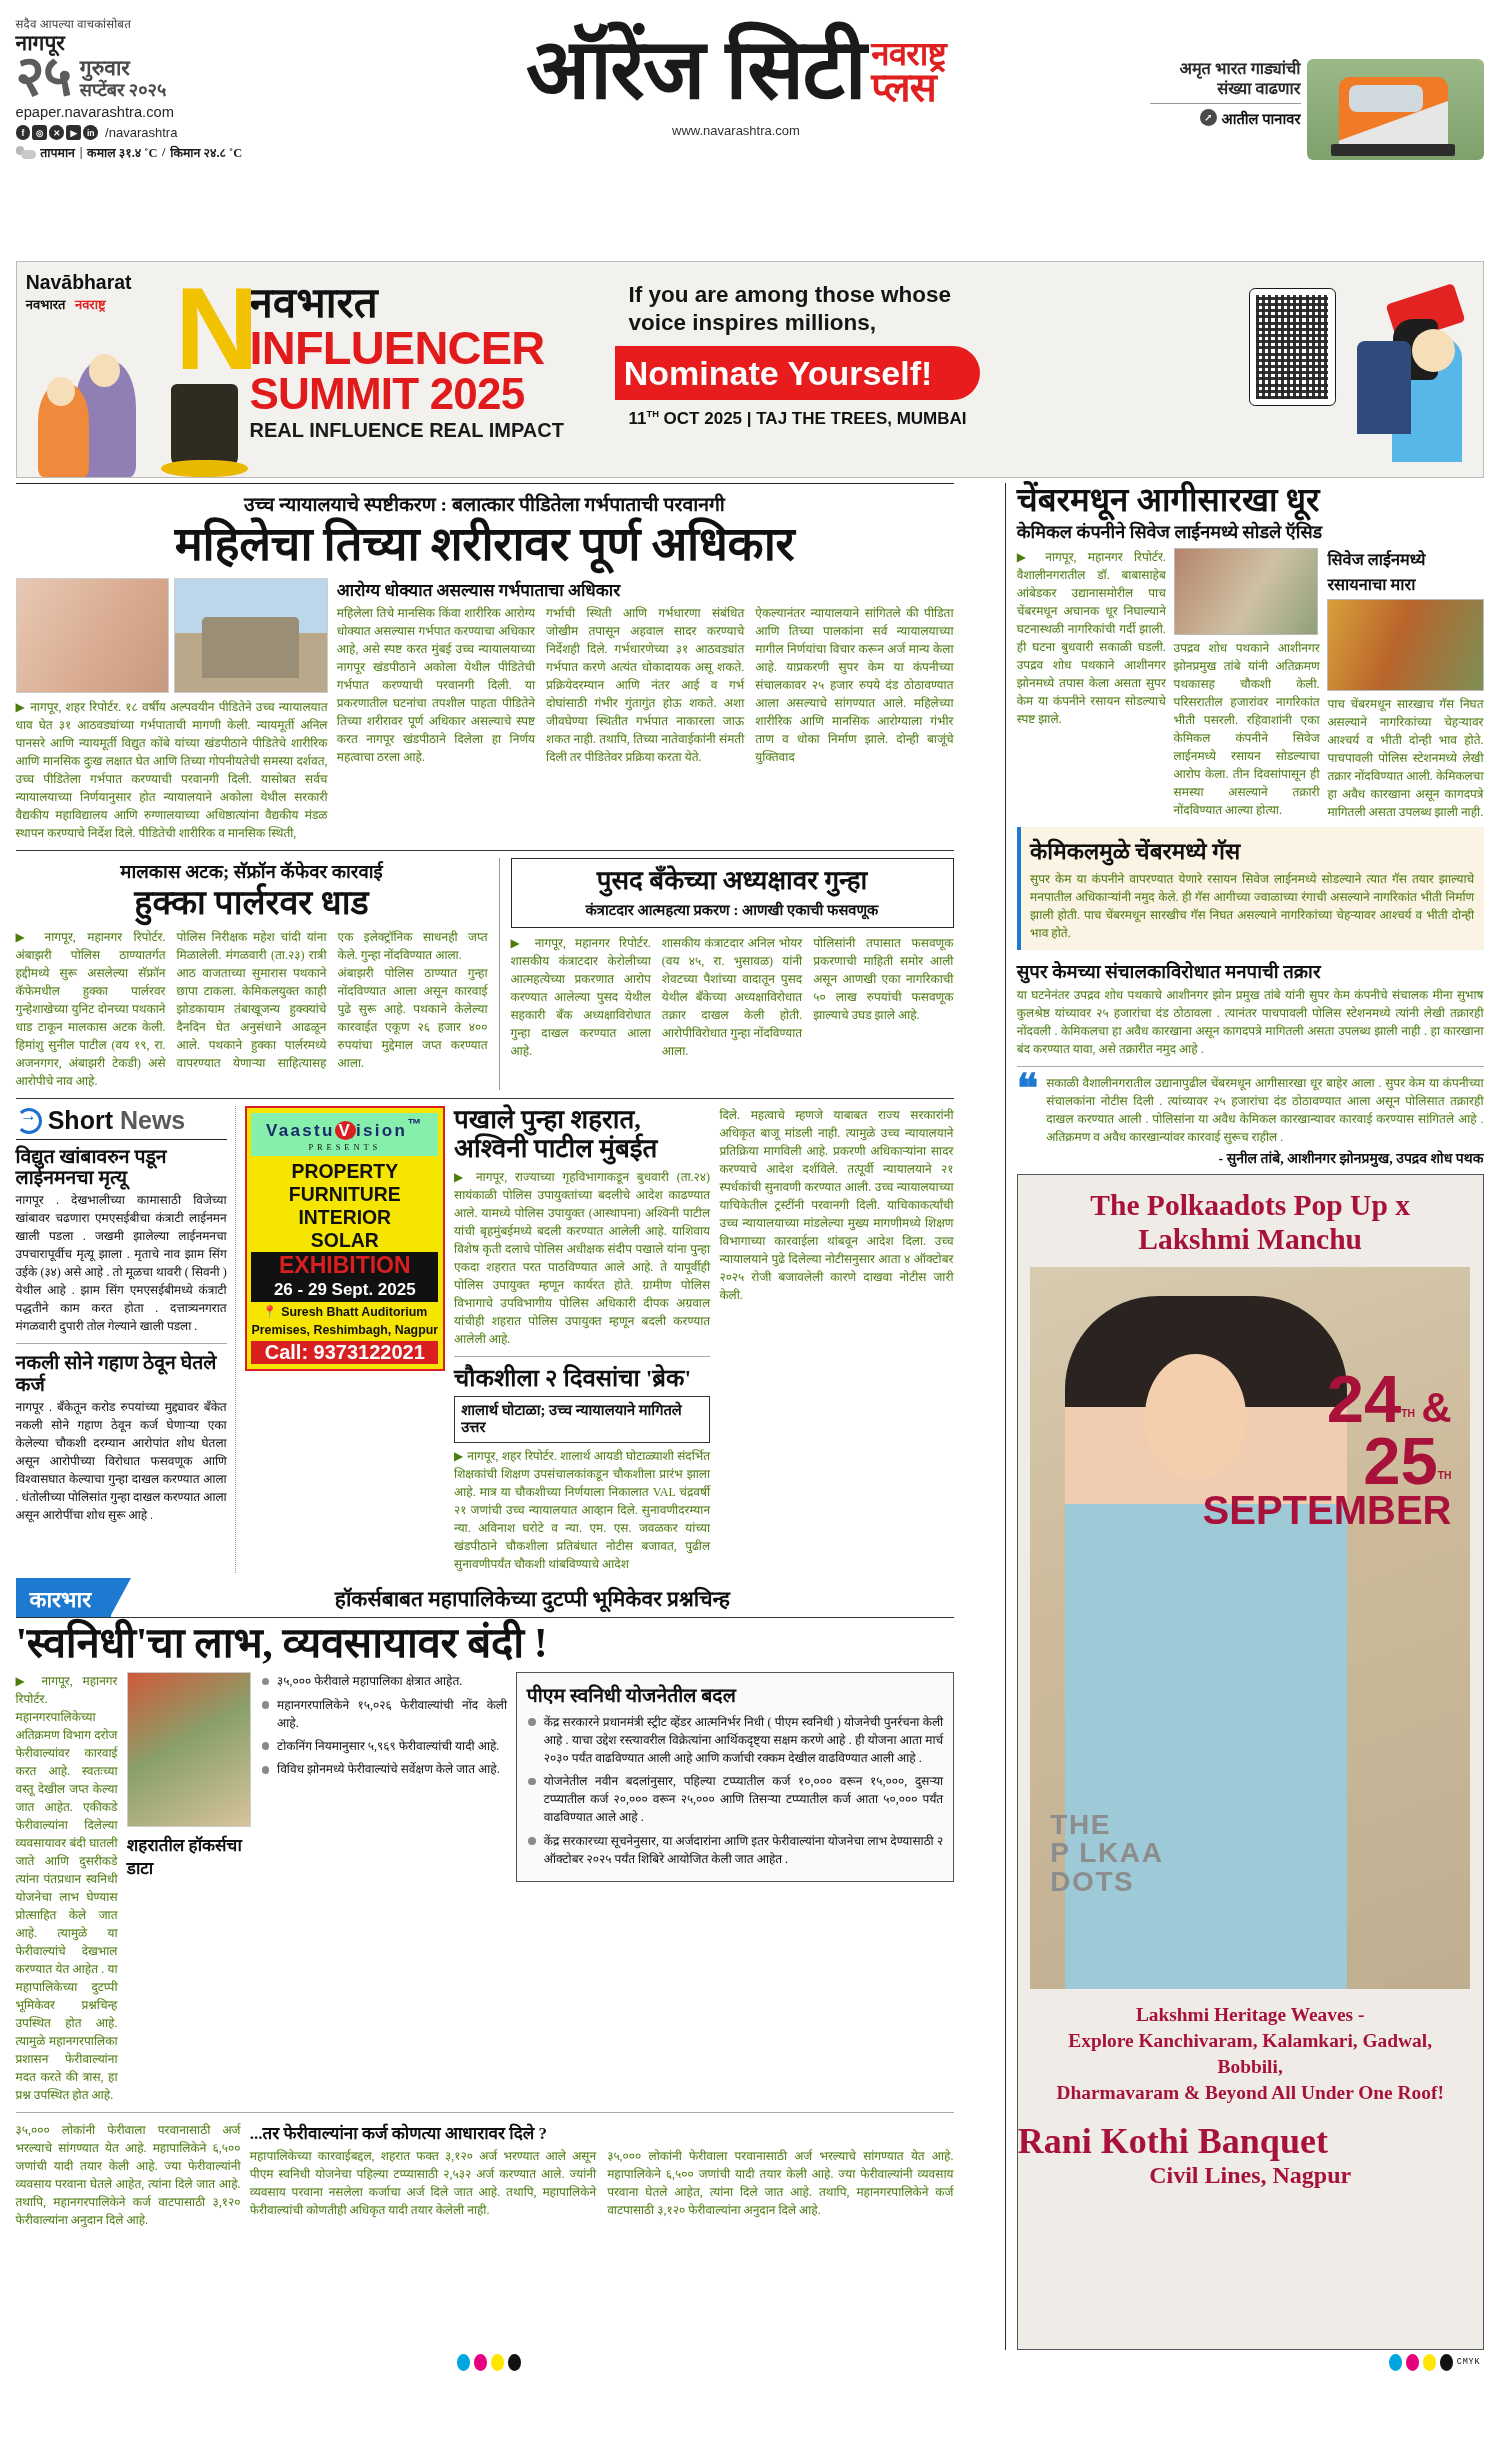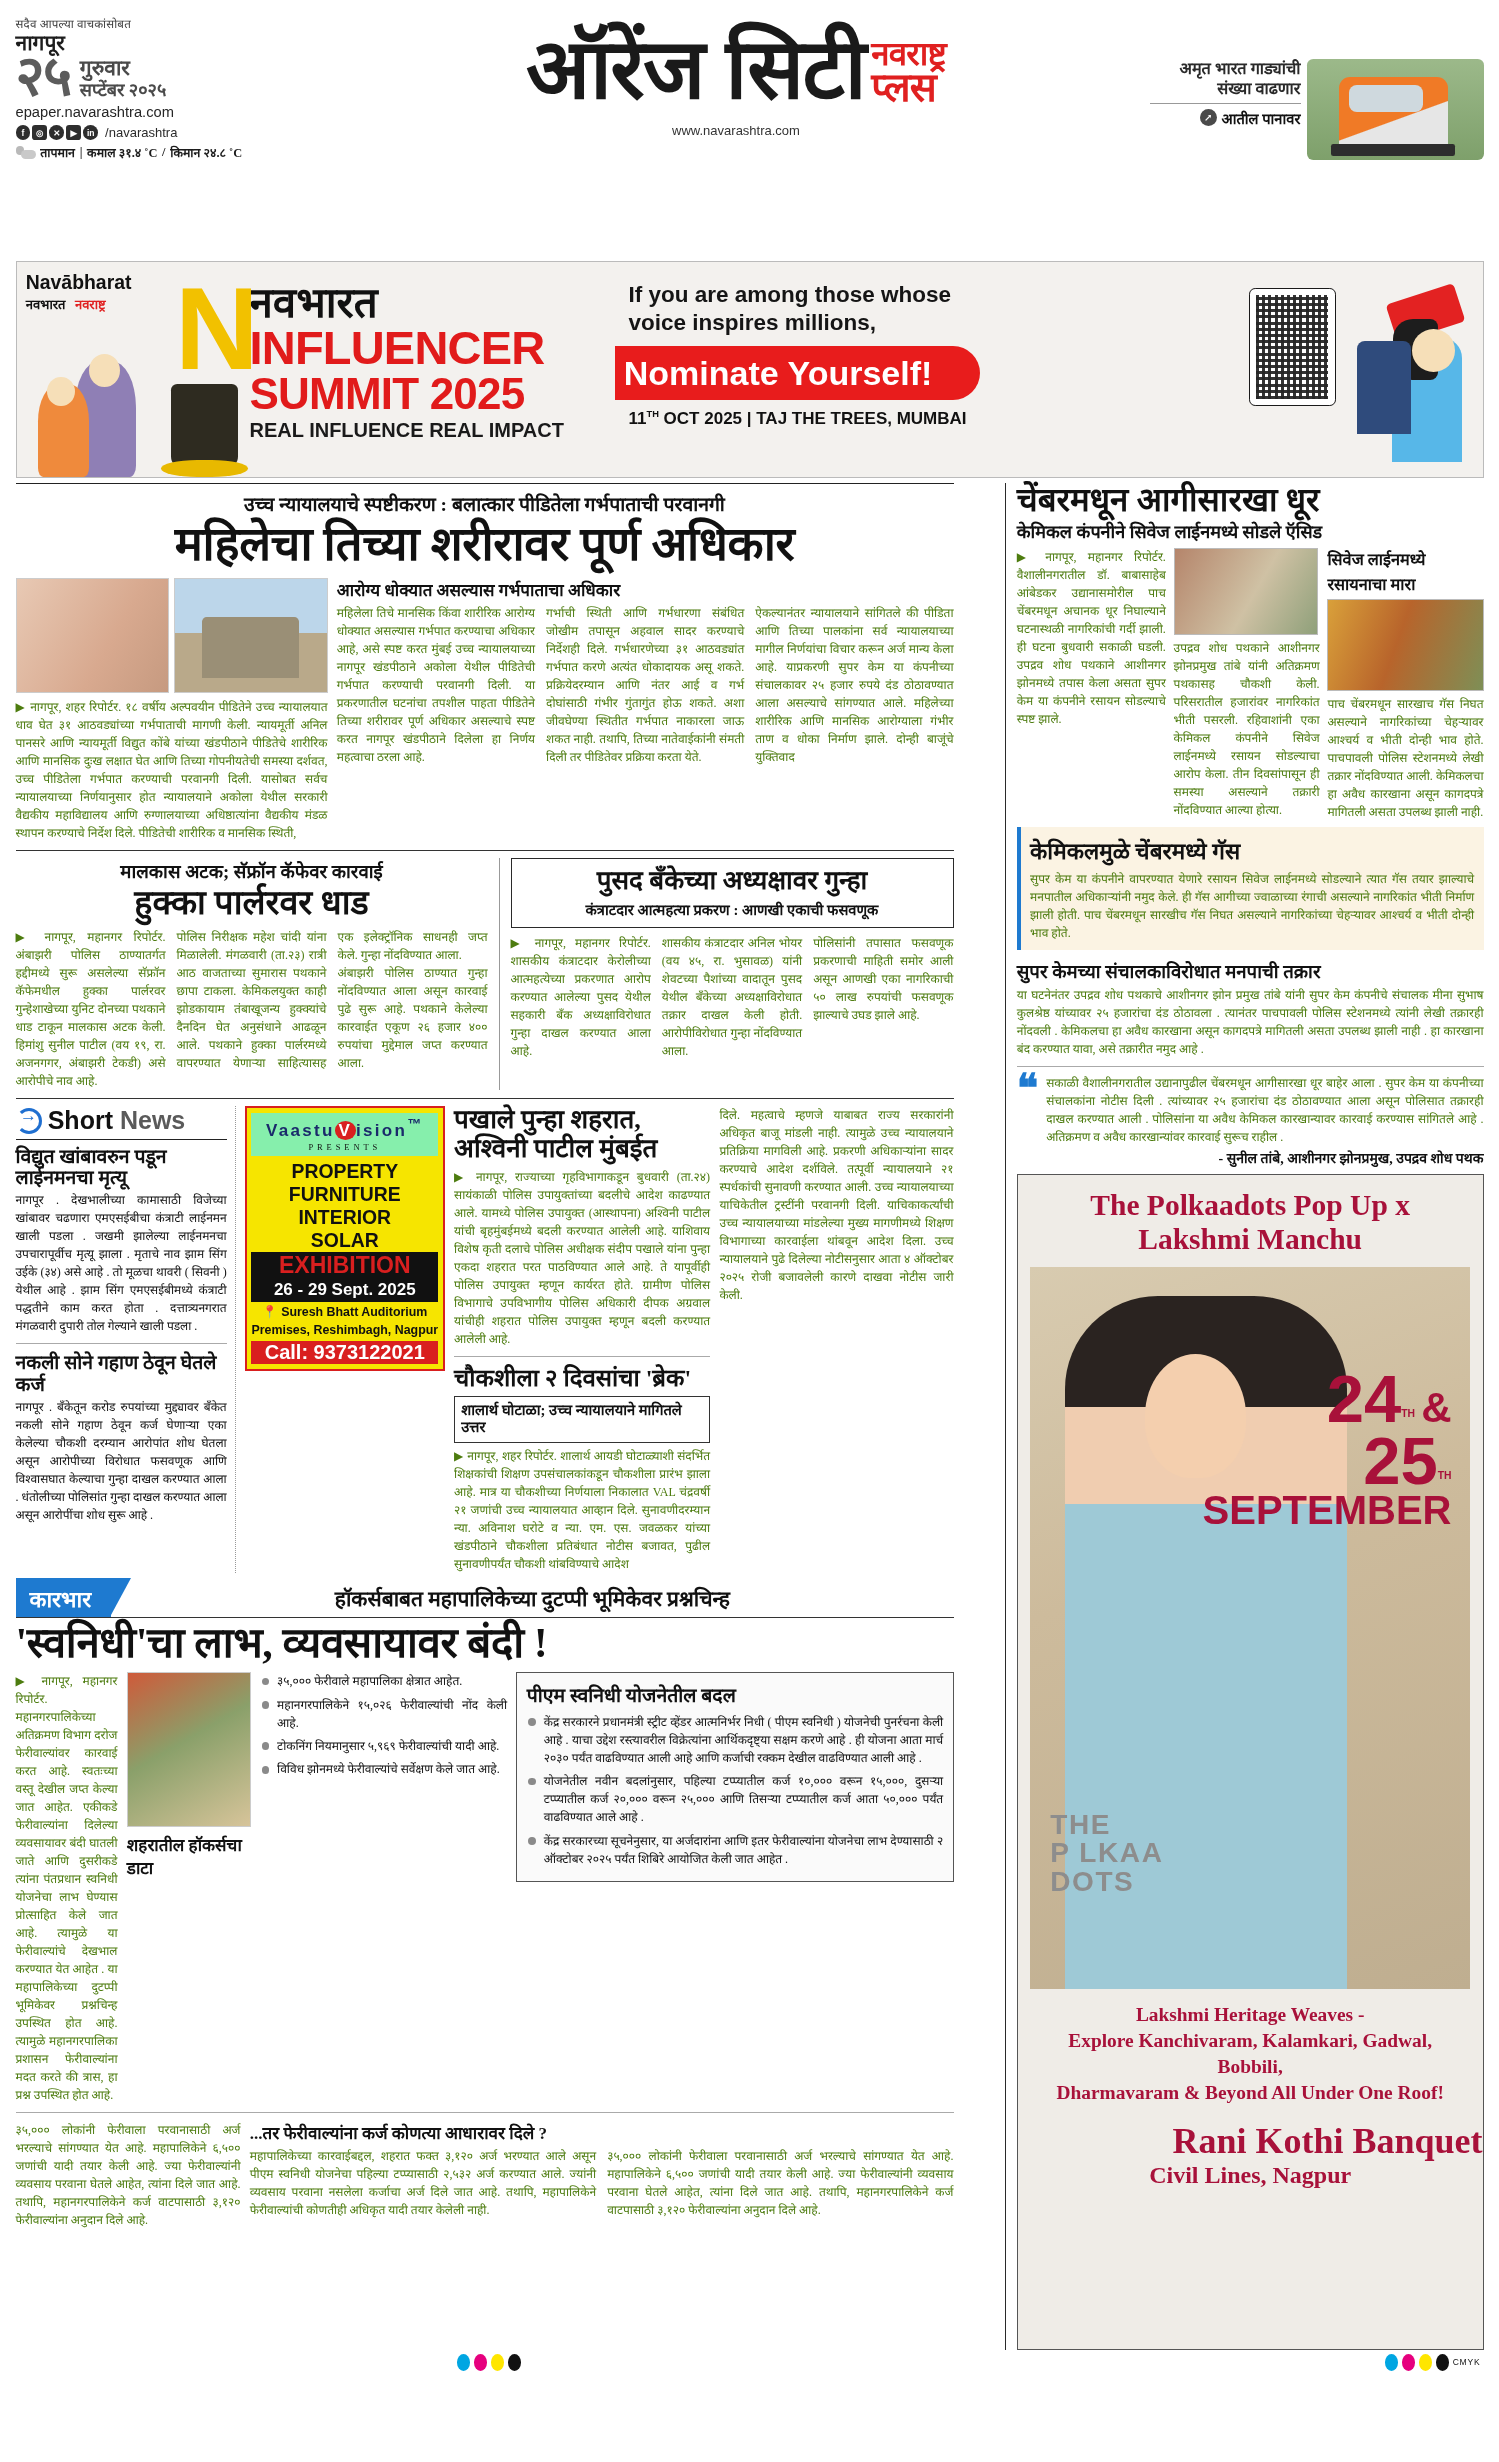--- a/index.html
+++ b/index.html
@@ -190,28 +190,28 @@
   .ba-face { position:absolute; left: 26%; top: 12%; width: 101px; height: 124px; background:#f4cfae; border-radius: 50% 50% 45% 45%; }
   .ba-hair { position:absolute; left: 18%; top: 4%; width: 163px; height: 233px; background:#221a16; border-radius: 85px 85px 31px 31px; }
   .ba-dates { position:absolute; right: 18.6px; top: 101px; color:#a8113a; font-weight: 900; text-align: right;
               font-family: "Liberation Sans", sans-serif; line-height: .92; }
   .ba-d { font-size: 67px; }
   .ba-amp { font-size: 42px; display:inline-block; margin-left: 6.2px; }
   .ba-sep { font-size: 40px; }
   .ba-logo { position:absolute; left: 20px; bottom: 93px; color:#8d8d8d; font-family:"Liberation Sans", sans-serif;
              font-weight: 900; font-size: 28px; line-height: 1.02; letter-spacing: 1.6px; }
   .ba-t2 { text-align:center; color:#a8113a; font-size: 19.4px; line-height: 1.3; padding: 12.4px 20px 0 20px; font-weight: bold; }
-  .ba-venue { text-align:right; color:#a8113a; font-size: 36px; font-weight: bold; margin-top: 14px; }
+  .ba-venue { text-align:left; color:#a8113a; font-size: 36px; font-weight: bold; margin-top: 14px; }
   .ba-city { text-align:center; color:#a8113a; font-size: 24px; font-weight: bold; }
 
   .cmyk { display:flex; gap: 3.9px; align-items:center; justify-content:space-between; margin-top: 4.7px; padding: 0 3.1px;}
   .dots { display:flex; gap: 3.9px; }
   .dot { width: 13px; height: 16.3px; border-radius: 50%; }
   .c { background:#00a6e2;} .m { background:#e6007e;} .y { background:#ffe600;} .k { background:#111;}
-  .cmyk-lbl { font-size: 8.5px; letter-spacing: 0.8px; font-family:Liberation Sans, sans-serif; }
+  .cmyk-lbl { font-size: 8.5px; letter-spacing: 0.8px; font-family:Liberation Mono, monospace; }
 </style>
 </head>
 <body>
 
 <div class="page">
 
   <div class="masthead">
 
     <div class="mh-left">
       <div class="mh-tagline">सदैव आपल्या वाचकांसोबत</div>

